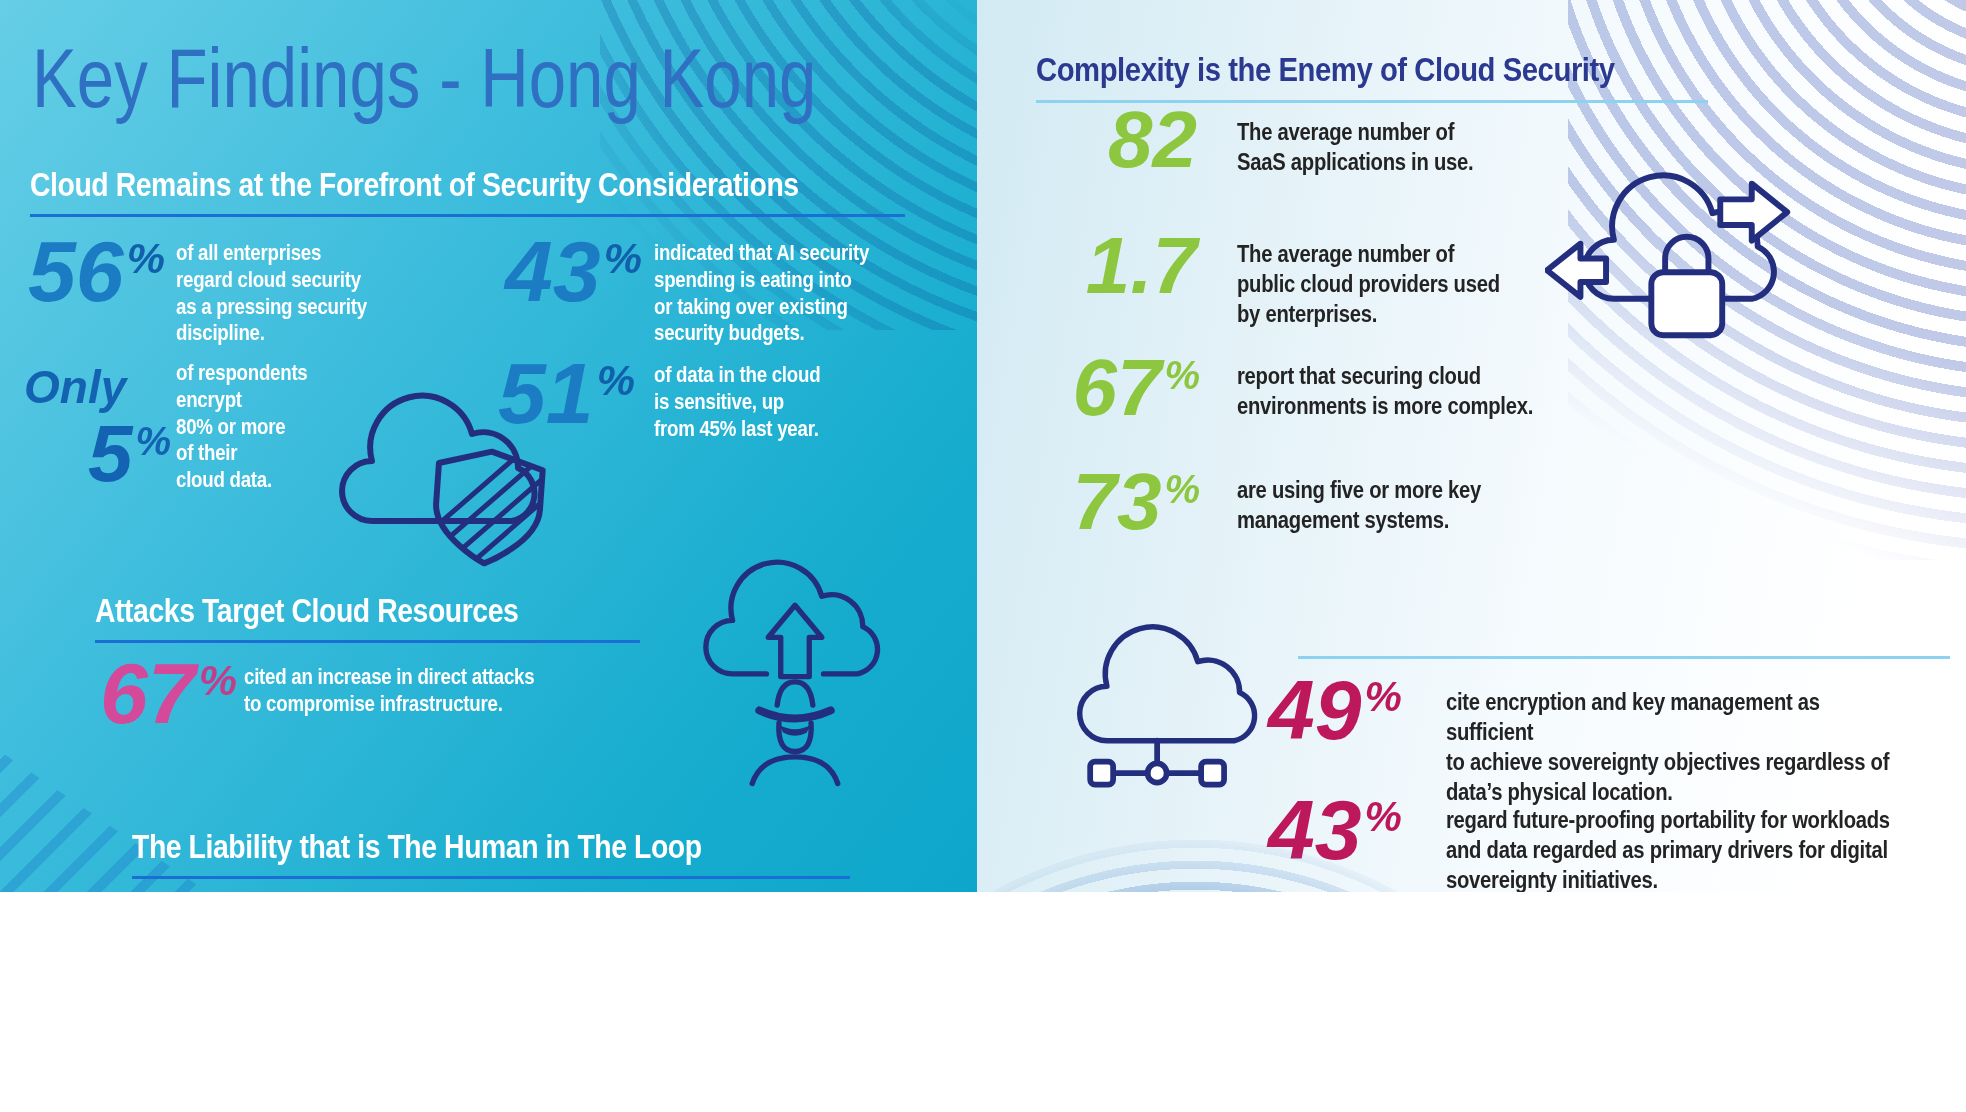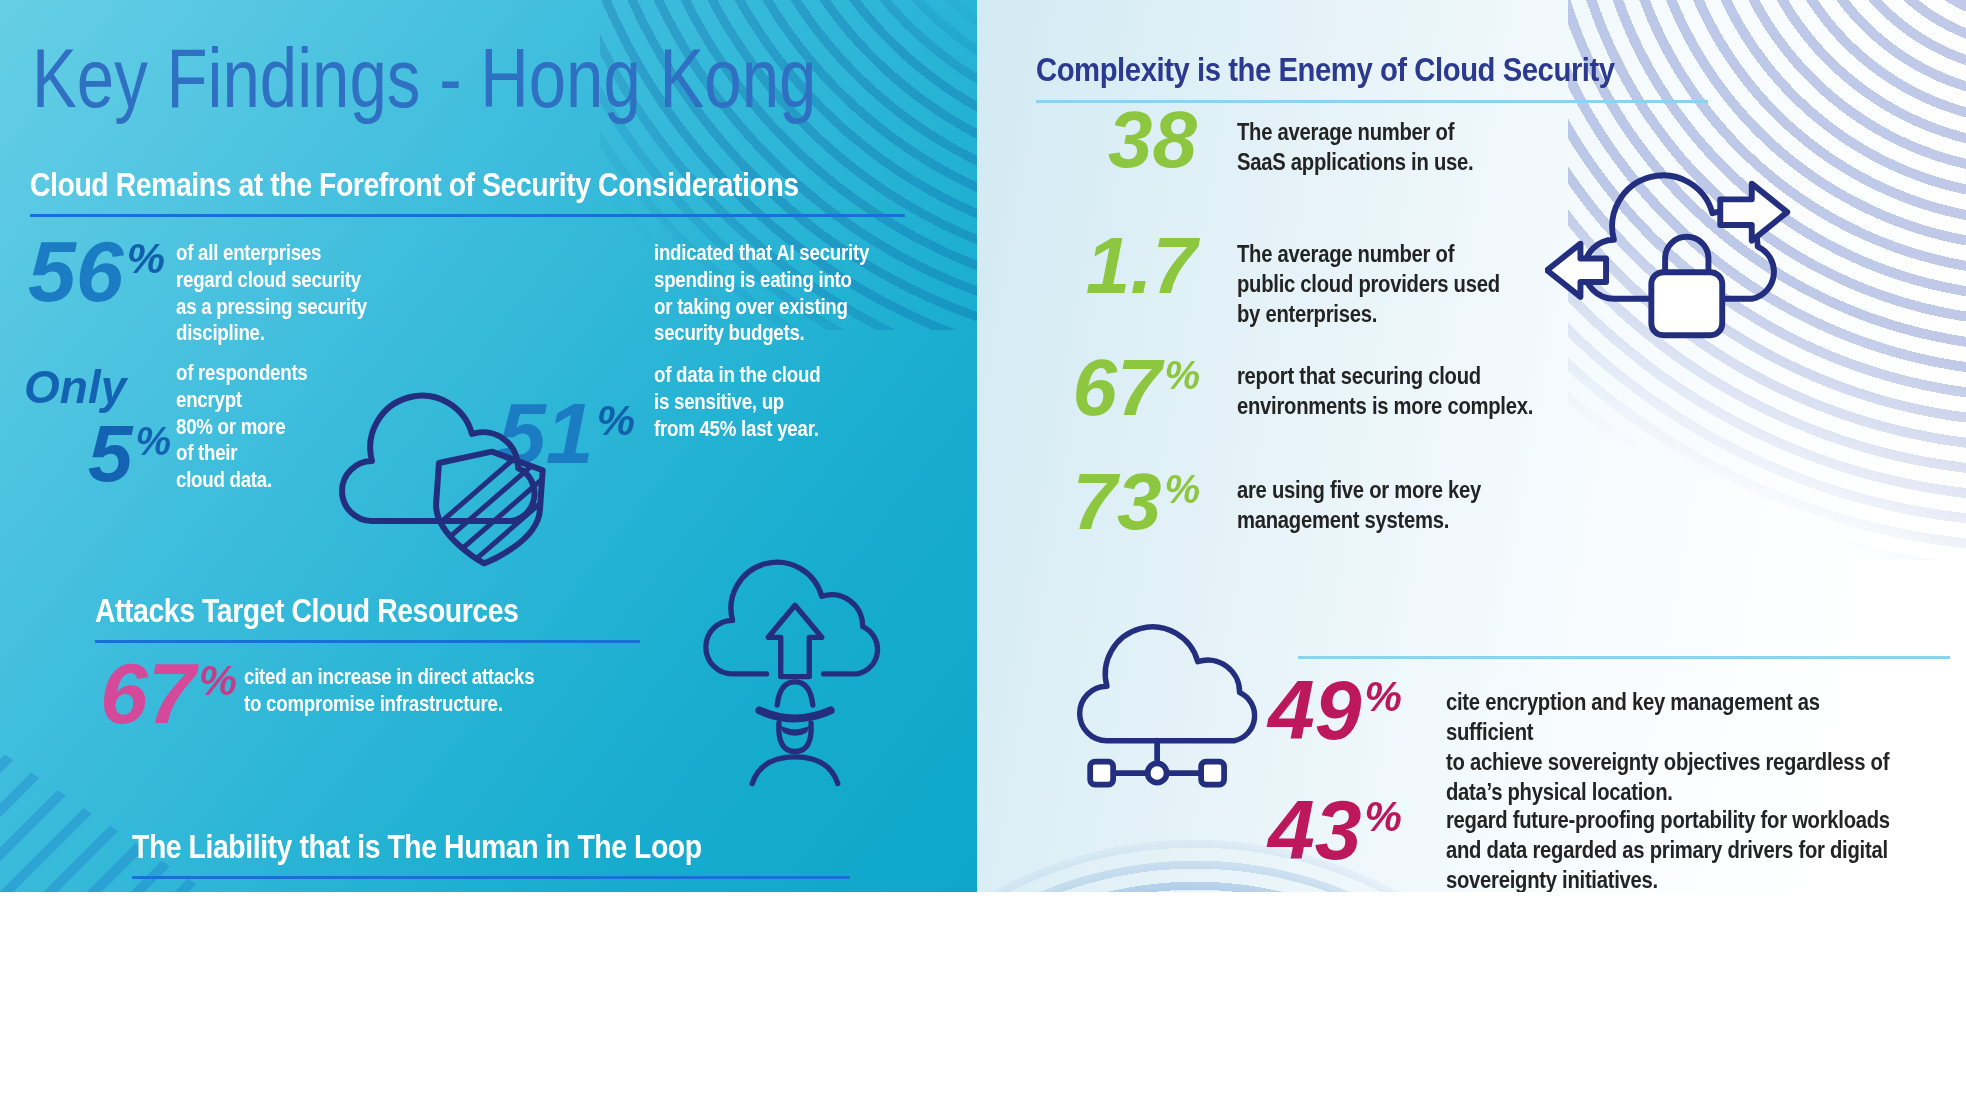--- a/index.html
+++ b/index.html
@@ -100,36 +100,39 @@
     <div class="rule-left abs" style="left:30px; top:214px; width:875px;"></div>
 
     <div class="stat-num num-blue abs" style="left:28px; top:228px; font-size:86px;">
       <span>56</span><span class="pct">%</span>
     </div>
     <div class="stat-text-left abs" style="left:176px; top:240px; width:330px;">of all enterprises
 regard cloud security
 as a pressing security
 discipline.</div>
 
+    <div class="stat-num num-blue abs" style="left:505px; top:228px; font-size:86px;">
+      <span>43</span><span class="pct">%</span>
+    </div>
     <div class="stat-text-left abs" style="left:654px; top:240px; width:300px;">indicated that AI security
 spending is eating into
 or taking over existing
 security budgets.</div>
 
     <div class="only-word num-deepblue abs" style="left:24px; top:364px;">Only</div>
     <div class="stat-num num-deepblue abs" style="left:88px; top:414px; font-size:80px;">
       <span>5</span><span class="pct">%</span>
     </div>
     <div class="stat-text-left abs" style="left:176px; top:360px; width:260px;">of respondents
 encrypt
 80% or more
 of their
 cloud data.</div>
 
-    <div class="stat-num num-blue abs" style="left:498px; top:350px; font-size:86px;margin-top:40px;">
+    <div class="stat-num num-blue abs" style="left:498px; top:350px; font-size:86px;">
       <span>51</span><span class="pct">%</span>
     </div>
     <div class="stat-text-left abs" style="left:654px; top:362px; width:300px;">of data in the cloud
 is sensitive, up
 from 45% last year.</div>
 
     <div class="abs" style="left:322px; top:386px;">
       <svg width="252" height="190" viewBox="0 0 252 190" fill="none" stroke="#232f7e" stroke-width="6" stroke-linejoin="round" stroke-linecap="round">
         <defs>
           <clipPath id="shieldClip">
@@ -196,21 +199,21 @@
   <div class="right-panel">
     <div class="tr-arcs"></div>
   </div>
 
   <div class="abs" style="left:1036px; top:50px;">
     <span class="h-right condense">Complexity is the Enemy of Cloud Security</span>
   </div>
   <div class="rule-right abs" style="left:1036px; top:100px; width:672px;"></div>
 
   <div class="stat-num num-green rnum" style="top:100px;">
-    <span>38</span><span class="pct"></span>
+    <span>82</span><span class="pct"></span>
   </div>
   <div class="stat-text-right abs" style="left:1237px; top:118px; width:360px;">The average number of
 SaaS applications in use.</div>
 
   <div class="stat-num num-green rnum" style="top:226px;">
     <span>1.7</span><span class="pct"></span>
   </div>
   <div class="stat-text-right abs" style="left:1237px; top:240px; width:360px;">The average number of
 public cloud providers used
 by enterprises.</div>

